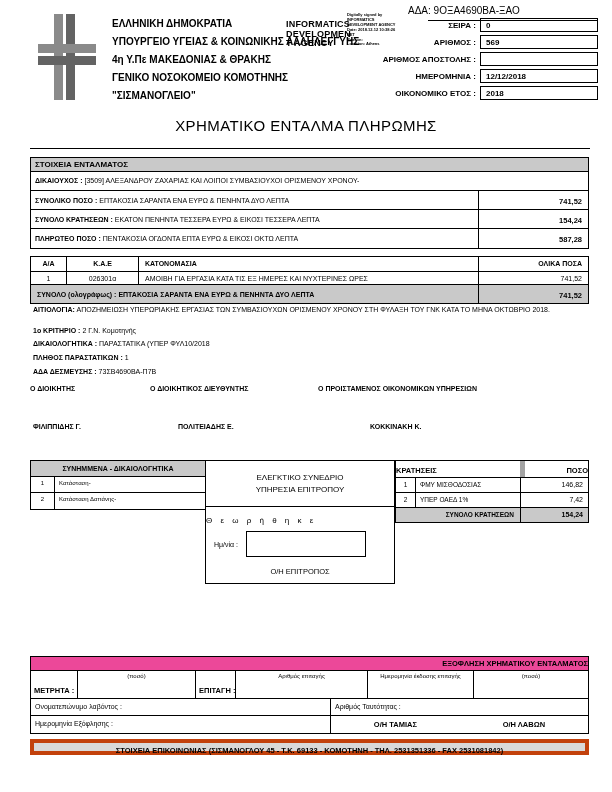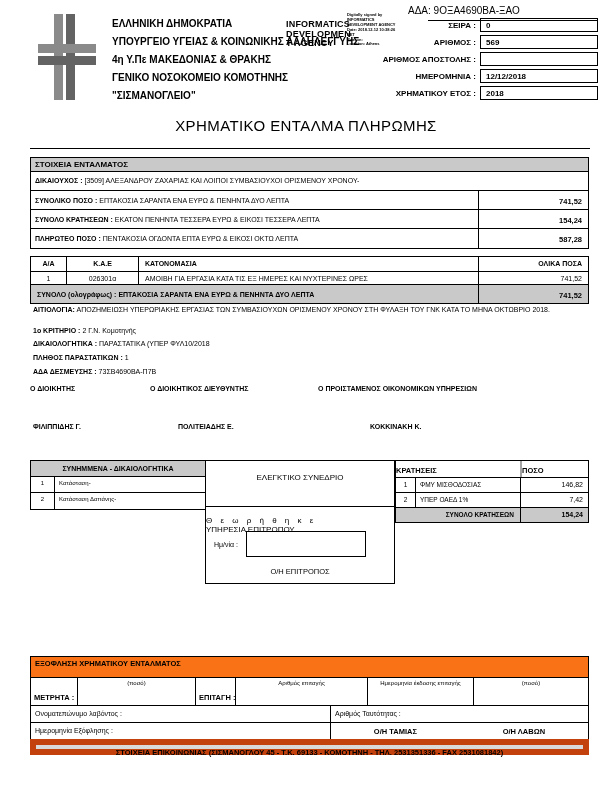--- a/index.html
+++ b/index.html
@@ -59,53 +59,53 @@
 
   .attach { position:absolute; left:30px; top:460px; width:176px; border:1px solid #000; font-size:6px; }
   .attach-head { height:16px; background:#c9c9c9; border-bottom:1px solid #000; text-align:center; font-weight:bold; font-size:7px; padding-top:4px; }
   .arow { display:flex; height:16px; border-bottom:1px solid #000; }
   .arow.last { border-bottom:none; }
   .a-num { width:24px; border-right:1px solid #000; text-align:center; padding-top:3px; }
   .a-txt { flex:1; padding:3px 0 0 4px; }
 
   .court { position:absolute; left:205px; top:460px; width:190px; height:124px; border:1px solid #000; }
   .court-l1 { position:absolute; left:0; top:12px; width:100%; text-align:center; font-size:8px; }
-  .court-l2 { position:absolute; left:0; top:24px; width:100%; font-size:8px;margin-top:40px; }
+  .court-l2 { position:absolute; left:0; top:24px; width:100%; text-align:center; font-size:8px; }
   .court-sep { position:absolute; left:0; top:45px; width:100%; border-top:1px solid #000; }
   .court-approved { position:absolute; left:0; top:55px; width:100%; text-align:left; font-size:8px; font-weight:normal; letter-spacing:3px; }
   .court-date-lbl { position:absolute; left:8px; top:80px; font-size:7px; }
   .court-date-box { position:absolute; left:40px; top:70px; width:120px; height:26px; border:1px solid #000; }
   .court-commissioner { position:absolute; left:0; top:106px; width:100%; text-align:center; font-size:7.5px; }
 
   .ded { position:absolute; left:395px; top:460px; width:194px; border:1px solid #000; font-size:6.5px; }
   .drow { display:flex; border-bottom:1px solid #000; height:15px; }
   .drow.head { height:17px; font-weight:bold; font-size:7.5px; }
   .d-num { width:20px; border-right:1px solid #000; text-align:center; padding-top:3px; }
   .d-name { flex:1; padding:3px 0 0 4px; }
   .d-head-name { flex:1; text-align:left; padding-top:5px; }
   .d-amt { width:68px; border-left:1px solid #000; text-align:right; padding:3px 5px 0 0; font-size:7px; }
-  .d-head-amt { width:68px; border-left:2px solid #a3a3a3; text-align:left; padding-top:5px; }
+  .d-head-amt { width:68px; border-left:5px solid #a3a3a3; text-align:right; padding-top:5px; }
   .dtotal { display:flex; height:14px; background:#c9c9c9; font-weight:bold; }
   .dt-name { flex:1; text-align:right; padding:3px 6px 0 0; font-size:6.5px; }
   .dt-amt { width:68px; border-left:1px solid #000; text-align:right; padding:3px 5px 0 0; font-size:7px; }
 
   .pay { position:absolute; left:30px; top:656px; width:559px; border:1px solid #000; font-size:7px; }
-  .pay-bar { height:21px; background:#f97316; border-bottom:1px solid #000; font-weight:bold; font-size:7.5px; padding:2px 0 0 4px; }
+  .pay-bar { height:14px; background:#ec4899; border-bottom:1px solid #000; font-weight:bold; font-size:7.5px; padding:2px 0 0 4px;text-align:right; }
   .prow1 { display:flex; height:28px; border-bottom:1px solid #000; }
   .p-cell { border-right:1px solid #000; position:relative; }
   .p-cell.lastc { border-right:none; }
   .p-lbl-bottom { position:absolute; left:3px; bottom:3px; font-weight:bold; font-size:7.5px; white-space:nowrap; }
   .p-lbl-top { position:absolute; top:2px; left:0; width:100%; text-align:center; font-size:6px; white-space:nowrap; }
   .prow2 { display:flex; height:17px; border-bottom:1px solid #000; }
   .prow3 { display:flex; height:17px; }
   .p-left { width:300px; border-right:1px solid #000; padding:4px 0 0 4px; }
   .p-right { flex:1; padding:4px 0 0 4px; }
   .p-right-sigs { flex:1; display:flex; justify-content:space-around; padding-top:4px; font-weight:bold; font-size:7.5px; }
 
-  .footerbar { position:absolute; left:30px; top:739px; width:559px; height:16px; background:#d9d9d9; border:6px solid #c2410c; text-align:center; font-weight:bold; font-size:7.5px; padding-top:3px; }
+  .footerbar { position:absolute; left:30px; top:739px; width:559px; height:16px; background:#d9d9d9; border:4px solid #c2410c; text-align:center; font-weight:bold; font-size:7.5px; padding-top:3px; }
 </style>
 </head>
 <body>
 
 <div class="page">
 
   <div class="logo">
     <div class="lv1"></div>
     <div class="lv2"></div>
     <div class="lh1"></div>
@@ -141,21 +141,21 @@
 
   <div class="fld-label" style="top:38px;">ΑΡΙΘΜΟΣ :</div>
   <div class="fld-box" style="top:35px;"><span>569</span></div>
 
   <div class="fld-label" style="top:55px;">ΑΡΙΘΜΟΣ ΑΠΟΣΤΟΛΗΣ :</div>
   <div class="fld-box" style="top:52px;"><span></span></div>
 
   <div class="fld-label" style="top:72px;">ΗΜΕΡΟΜΗΝΙΑ :</div>
   <div class="fld-box" style="top:69px;"><span>12/12/2018</span></div>
 
-  <div class="fld-label" style="top:89px;">ΧΡΗΜΑΤΙΚΟΥ ΕΤΟΣ :</div>
+  <div class="fld-label" style="top:89px;">ΟΙΚΟΝΟΜΙΚΟ ΕΤΟΣ :</div>
   <div class="fld-box" style="top:86px;"><span>2018</span></div>
 
   <div class="doc-title">ΧΡΗΜΑΤΙΚΟ ΕΝΤΑΛΜΑ ΠΛΗΡΩΜΗΣ</div>
   <div class="title-sep"></div>
 
   <div class="sec">
     <div class="sec-bar graybar">ΣΤΟΙΧΕΙΑ ΕΝΤΑΛΜΑΤΟΣ</div>
     <div class="row-benef">
       <span class="b">ΔΙΚΑΙΟΥΧΟΣ :</span>
       <span>[3509]   ΑΛΕΞΑΝΔΡΟΥ ΖΑΧΑΡΙΑΣ ΚΑΙ ΛΟΙΠΟΙ ΣΥΜΒΑΣΙΟΥΧΟΙ ΟΡΙΣΜΕΝΟΥ ΧΡΟΝΟΥ-</span>

